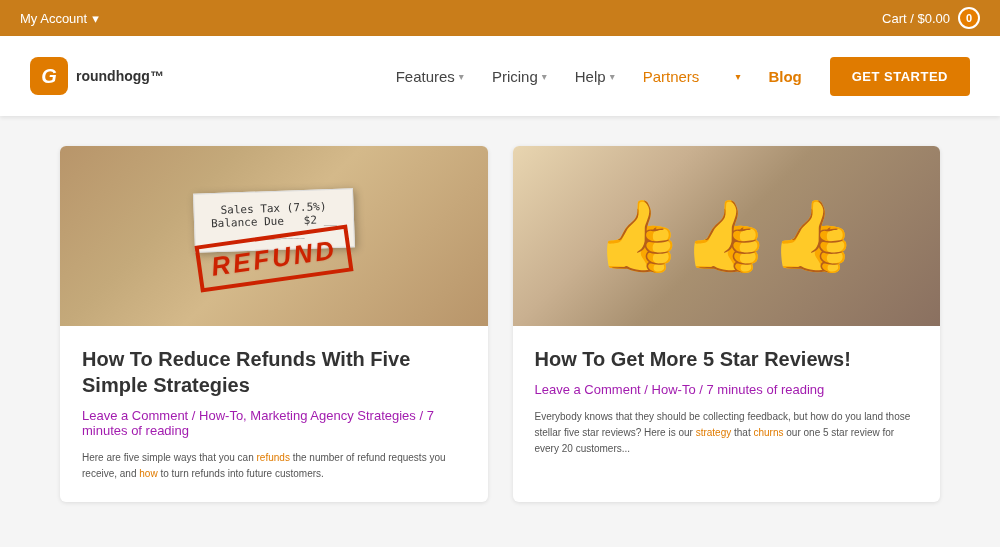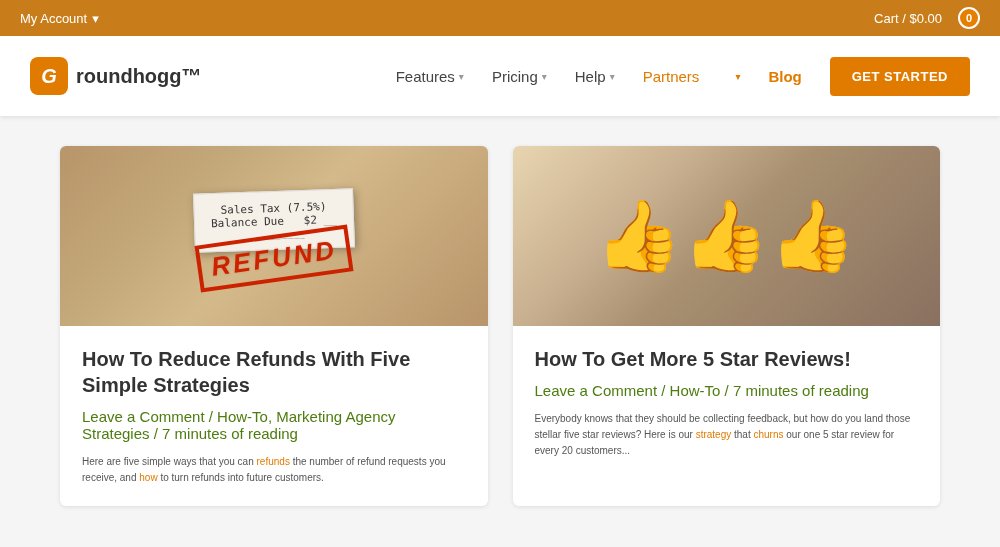--- a/index.html
+++ b/index.html
@@ -18,21 +18,21 @@
       display: flex;
       align-items: center;
       gap: 5px;
       color: white;
       font-size: 13px;
       cursor: pointer;
     }
     .top-bar-cart {
       display: flex;
       align-items: center;
-      gap: 16px;
+      gap: 8px;
       color: white;
       font-size: 13px;
     }
     .cart-badge {
       background: #e67e00;
       border: 2px solid white;
       color: white;
       border-radius: 50%;
       width: 22px;
       height: 22px;
@@ -65,21 +65,21 @@
       border-radius: 8px;
       display: flex;
       align-items: center;
       justify-content: center;
       font-size: 20px;
       font-weight: 900;
       color: white;
       font-style: italic;
     }
     .logo-text {
-      font-size: 20px;
+      font-size: 14px;
       font-weight: 400;
       color: #333;
     }
     .logo-text span {
       font-weight: 700;
     }
     .nav-links {
       display: flex;
       align-items: center;
       gap: 28px;
@@ -183,22 +183,22 @@
       padding: 20px 22px;
     }
     .card-title {
       font-size: 20px;
       font-weight: 700;
       color: #333;
       line-height: 1.3;
       margin-bottom: 10px;
     }
     .card-meta {
-      font-size: 15px;
-      color: #4d7c0f;
+      font-size: 13px;
+      color: #a21caf;
       margin-bottom: 12px;
     }
     .card-excerpt {
       font-size: 10px;
       color: #555;
       line-height: 1.6;
     }
     .card-excerpt a {
       color: #e07b00;
       text-decoration: none;

